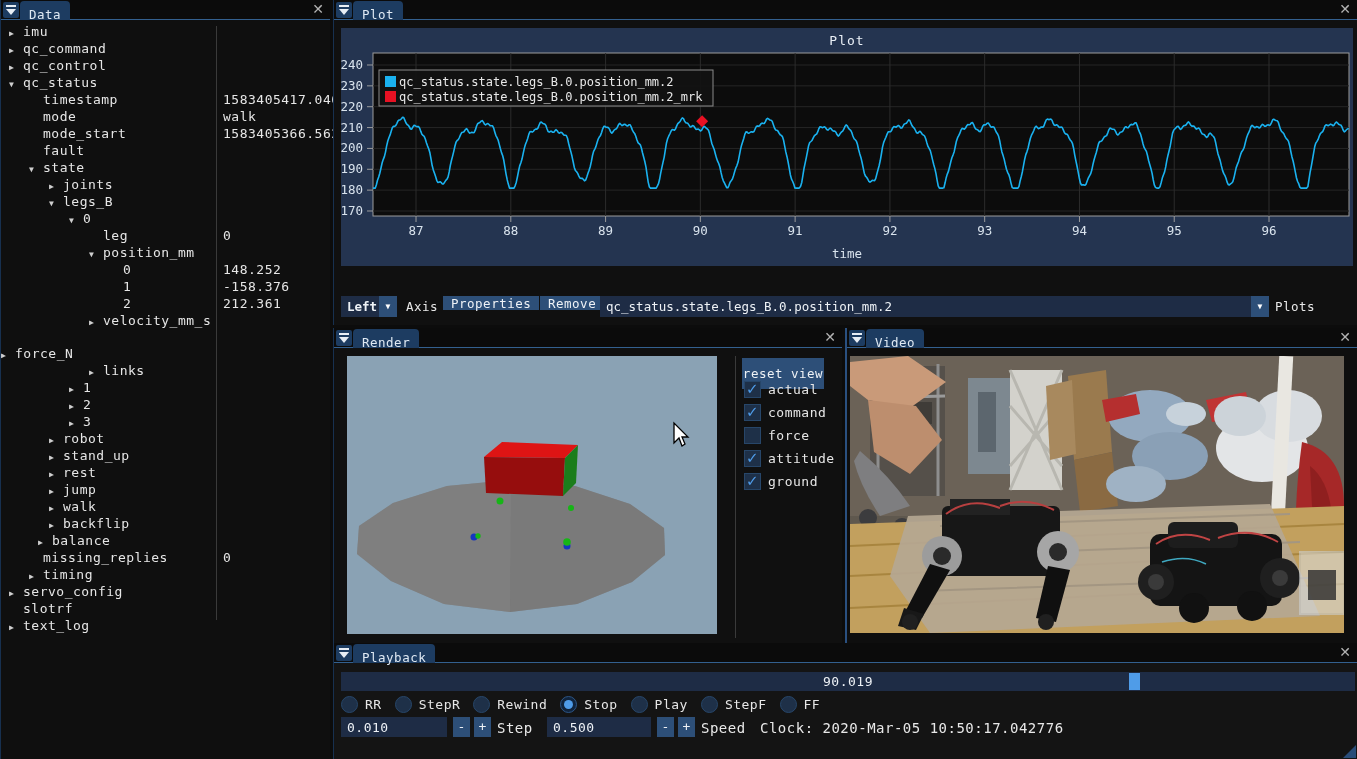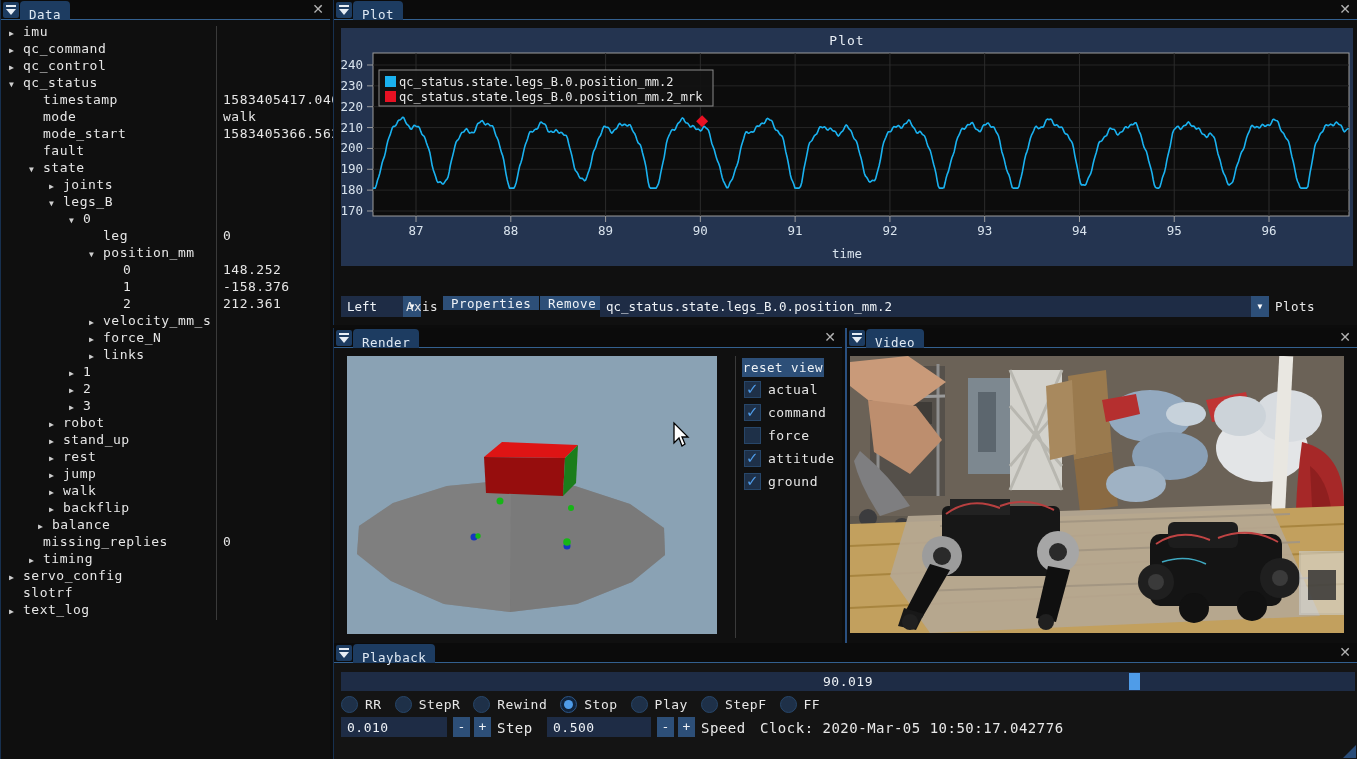--- a/index.html
+++ b/index.html
@@ -33,21 +33,21 @@
   .combo .cval { flex:1; padding:0 6px; overflow:hidden; white-space:nowrap; }
   .combo .carrow { width:18px; height:21px; background:#2d4f78; display:flex; align-items:center; justify-content:center;
                    color:#fff; font-size:8px; }
   .ui-btn { position:absolute; height:14px; background:#2d4f78; color:#eef2f6; border:none;
             font-family:inherit; font-size:12.5px; padding:0 8px; letter-spacing:0.5px; cursor:pointer; }
   .ui-label { position:absolute; top:3px; color:#e8e8e8; letter-spacing:0.5px; }
 
   
   .viewport { position:absolute; left:13px; top:28px; width:370px; height:278px; }
   .render-sep { position:absolute; left:401px; top:28px; width:1px; height:282px; background:#3a3a3a; }
-  .reset-btn { position:absolute; left:408px; top:30px; width:82px; height:19px; background:#2d4f78;
+  .reset-btn { position:absolute; left:408px; top:30px; width:82px; height:31px; background:#2d4f78;
                color:#eef2f6; border:none; font-family:inherit; font-size:12.5px; letter-spacing:0.5px; cursor:pointer; }
   .chk-row { position:absolute; left:408px; height:18px; }
   .chk-box { position:absolute; left:2px; top:0; width:17px; height:17px; background:#1e3048; border:1px solid #274669; }
   .chk-box .mark { position:absolute; left:1px; top:-2px; color:#4f9ce8; font-size:15px; font-weight:bold;
                    font-family:"DejaVu Sans", sans-serif; }
   .chk-lbl { position:absolute; left:26px; top:1px; font-size:13px; letter-spacing:0.5px; color:#e6e6e6; }
 
   
   .video-frame { position:absolute; left:3px; top:28px; width:494px; height:277px; background:#3a362f; }
 
@@ -94,21 +94,21 @@
       <div class="tree-row" style="padding-left: 28px;"><span class="arrow">▼</span><span class="lbl">state</span></div>
       <div class="tree-row" style="padding-left: 48px;"><span class="arrow">▶</span><span class="lbl">joints</span></div>
       <div class="tree-row" style="padding-left: 48px;"><span class="arrow">▼</span><span class="lbl">legs_B</span></div>
       <div class="tree-row" style="padding-left: 68px;"><span class="arrow">▼</span><span class="lbl">0</span></div>
       <div class="tree-row" style="padding-left: 88px;"><span class="arrow"></span><span class="lbl">leg</span><span class="val">0</span></div>
       <div class="tree-row" style="padding-left: 88px;"><span class="arrow">▼</span><span class="lbl">position_mm</span></div>
       <div class="tree-row" style="padding-left: 108px;"><span class="arrow"></span><span class="lbl">0</span><span class="val">148.252</span></div>
       <div class="tree-row" style="padding-left: 108px;"><span class="arrow"></span><span class="lbl">1</span><span class="val">-158.376</span></div>
       <div class="tree-row" style="padding-left: 108px;"><span class="arrow"></span><span class="lbl">2</span><span class="val">212.361</span></div>
       <div class="tree-row" style="padding-left: 88px;"><span class="arrow">▶</span><span class="lbl">velocity_mm_s</span></div>
-      <div class="tree-row" style="padding-left: 88px;"><span class="arrow">▶</span><span class="lbl">force_N</span></div>
+      <div class="tree-row" style=" margin-top: 16px;"><span class="arrow">▶</span><span class="lbl">force_N</span></div>
       <div class="tree-row" style="padding-left: 88px;"><span class="arrow">▶</span><span class="lbl">links</span></div>
       <div class="tree-row" style="padding-left: 68px;"><span class="arrow">▶</span><span class="lbl">1</span></div>
       <div class="tree-row" style="padding-left: 68px;"><span class="arrow">▶</span><span class="lbl">2</span></div>
       <div class="tree-row" style="padding-left: 68px;"><span class="arrow">▶</span><span class="lbl">3</span></div>
       <div class="tree-row" style="padding-left: 48px;"><span class="arrow">▶</span><span class="lbl">robot</span></div>
       <div class="tree-row" style="padding-left: 48px;"><span class="arrow">▶</span><span class="lbl">stand_up</span></div>
       <div class="tree-row" style="padding-left: 48px;"><span class="arrow">▶</span><span class="lbl">rest</span></div>
       <div class="tree-row" style="padding-left: 48px;"><span class="arrow">▶</span><span class="lbl">jump</span></div>
       <div class="tree-row" style="padding-left: 48px;"><span class="arrow">▶</span><span class="lbl">walk</span></div>
       <div class="tree-row" style="padding-left: 48px;"><span class="arrow">▶</span><span class="lbl">backflip</span></div>
@@ -193,21 +193,21 @@
         <polygon points="361.15595261215805,87.30774152271273 367.15595261215805,93.30774152271273 361.15595261215805,99.30774152271273 355.15595261215805,93.30774152271273" fill="#e81123"></polygon>
         <g>
           <rect x="38" y="42" width="334" height="36" fill="rgba(18,18,18,0.95)" stroke="#8a8a8a" stroke-width="1"></rect>
           <rect x="44" y="48" width="11" height="11" fill="#1ab2f0"></rect>
           <text x="58" y="58" fill="#e8e8e8" font-size="12">qc_status.state.legs_B.0.position_mm.2</text>
           <rect x="44" y="63" width="11" height="11" fill="#e81123"></rect>
           <text x="58" y="73" fill="#e8e8e8" font-size="12">qc_status.state.legs_B.0.position_mm.2_mrk</text>
         </g>
       </svg></div>
   <div class="plot-controls">
-    <div class="combo" style="left:7px; width:80px;">
+    <div class="combo" style="left:7px; width:56px;font-weight:bold;">
       <span class="cval">Left</span>
       <span class="carrow">▼</span>
     </div>
     <span class="ui-label" style="left:72px;">Axis</span>
     <button class="ui-btn" style="left:109px;">Properties</button>
     <button class="ui-btn" style="left:206px;">Remove</button>
     <div class="combo" style="left:266px; width:669px;">
       <span class="cval">qc_status.state.legs_B.0.position_mm.2</span>
       <span class="carrow">▼</span>
     </div>

